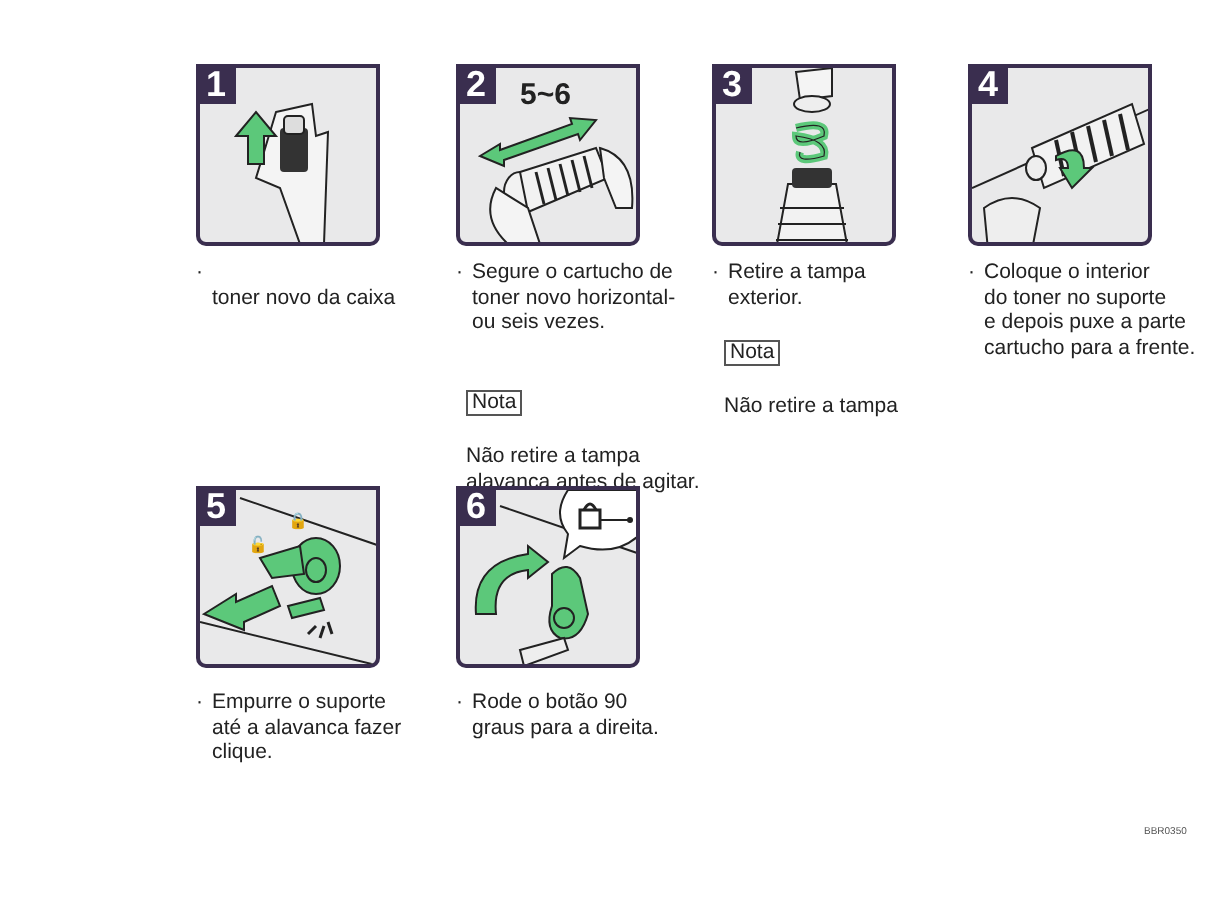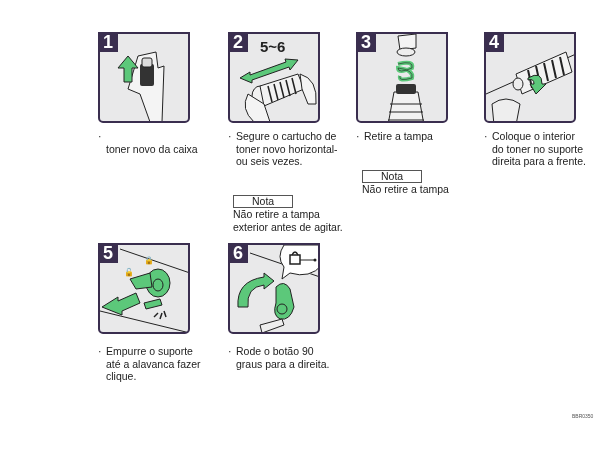--- a/index.html
+++ b/index.html
@@ -8,21 +8,21 @@
   .step { position: absolute; }
   .panel { position: absolute; width: 92px; height: 91px; background: #e9e9ea;
            border: 2px solid #3a2e4f; border-radius: 0 0 5px 5px; box-sizing: border-box; overflow: hidden; }
   .num { position: absolute; left: -2px; top: -2px; width: 20px; height: 20px; background: #3a2e4f;
          color: #fff; font-weight: bold; font-size: 18px; line-height: 20px; text-align: center; }
   .panel svg { position: absolute; left: 0; top: 0; }
   .cap { position: absolute; font-size: 10.5px; line-height: 12.5px; color: #222; }
   .cap .row { display: flex; }
   .cap .bullet { width: 8px; flex: none; }
   .note { position: absolute; font-size: 10.5px; line-height: 12.5px; color: #222; }
-  .note-label { display: inline-block; border: 1px solid #555; padding: 0 18px; line-height: 11px; margin-bottom: 0; }
+  .note-label { display: inline-block; border: 1px solid #555; padding: 0 2px; line-height: 11px; margin-bottom: 14px; }
   .code { position: absolute; left: 572px; top: 413px; font-size: 5px; color: #555; }
 </style>
 </head>
 <body>
 
 <div class="step">
   <div class="panel" style="left:98px;top:32px;">
     <svg width="92" height="91">
       <path d="M38 22 L56 18 L58 34 L64 32 L62 88 L50 88 L40 60 L28 55 L32 42 Z" fill="#f4f4f4" stroke="#222" stroke-width="1"></path>
       <rect x="40" y="30" width="14" height="22" fill="#333" rx="2"></rect>
@@ -76,21 +76,21 @@
         <span class="bullet"></span>
       </div>
     <div class="row">
         <span class="bullet"></span>
         <span>ou seis vezes.</span>
       </div>
   </div>
   <div class="note" style="left:233px;top:195px;width:120px;">
     <span class="note-label">Nota</span>
     <div>Não retire a tampa</div>
-    <div>exterior antes de agitar.</div>
+    <div>alavanca antes de agitar.</div>
   </div>
 </div>
 
 <div class="step">
   <div class="panel" style="left:356px;top:32px;">
     <svg width="92" height="91">
       <path d="M40 2 L58 0 L58 14 L42 16 Z" fill="#f4f4f4" stroke="#222"></path>
       <ellipse cx="48" cy="18" rx="9" ry="4" fill="#eee" stroke="#222"></ellipse>
       <path d="M40 30 Q56 26 54 34 Q40 40 40 34 Q56 36 54 44 Q40 48 42 42" fill="none" stroke="#5cc87a" stroke-width="4"></path>
       <path d="M40 30 Q56 26 54 34 Q40 40 40 34 Q56 36 54 44 Q40 48 42 42" fill="none" stroke="#222" stroke-width="0.6"></path>
@@ -101,20 +101,24 @@
           <line x1="31" y1="78" x2="65" y2="78"></line>
           <line x1="30" y1="86" x2="66" y2="86"></line>
         </g>
     </svg>
     <div class="num">3</div>
   </div>
   <div class="cap" style="left:356px;top:130px;width:100px;">
     <div class="row">
         <span class="bullet">·</span>
         <span>Retire a tampa</span>
+      </div>
+    <div class="row">
+        <span class="bullet"></span>
+        <span>exterior.</span>
       </div>
   </div>
   <div class="note" style="left:362px;top:170px;width:100px;">
     <span class="note-label">Nota</span>
     <div>Não retire a tampa</div>
   </div>
 </div>
 
 <div class="step">
   <div class="panel" style="left:484px;top:32px;">
@@ -138,21 +142,25 @@
     <div class="row">
         <span class="bullet">·</span>
         <span>Coloque o interior</span>
       </div>
     <div class="row">
         <span class="bullet"></span>
         <span>do toner no suporte</span>
       </div>
     <div class="row">
         <span class="bullet"></span>
-        <span>direita para a frente.</span>
+        <span>e depois puxe a parte</span>
+      </div>
+    <div class="row">
+        <span class="bullet"></span>
+        <span>cartucho para a frente.</span>
       </div>
   </div>
 </div>
 
 <div class="step">
   <div class="panel" style="left:98px;top:243px;">
     <svg width="92" height="91">
       <path d="M20 4 L90 28 M0 66 L90 88" stroke="#222"></path>
       <text x="44" y="18" font-size="8" fill="#222">🔒</text>
       <text x="24" y="30" font-size="8" fill="#222">🔓</text>

